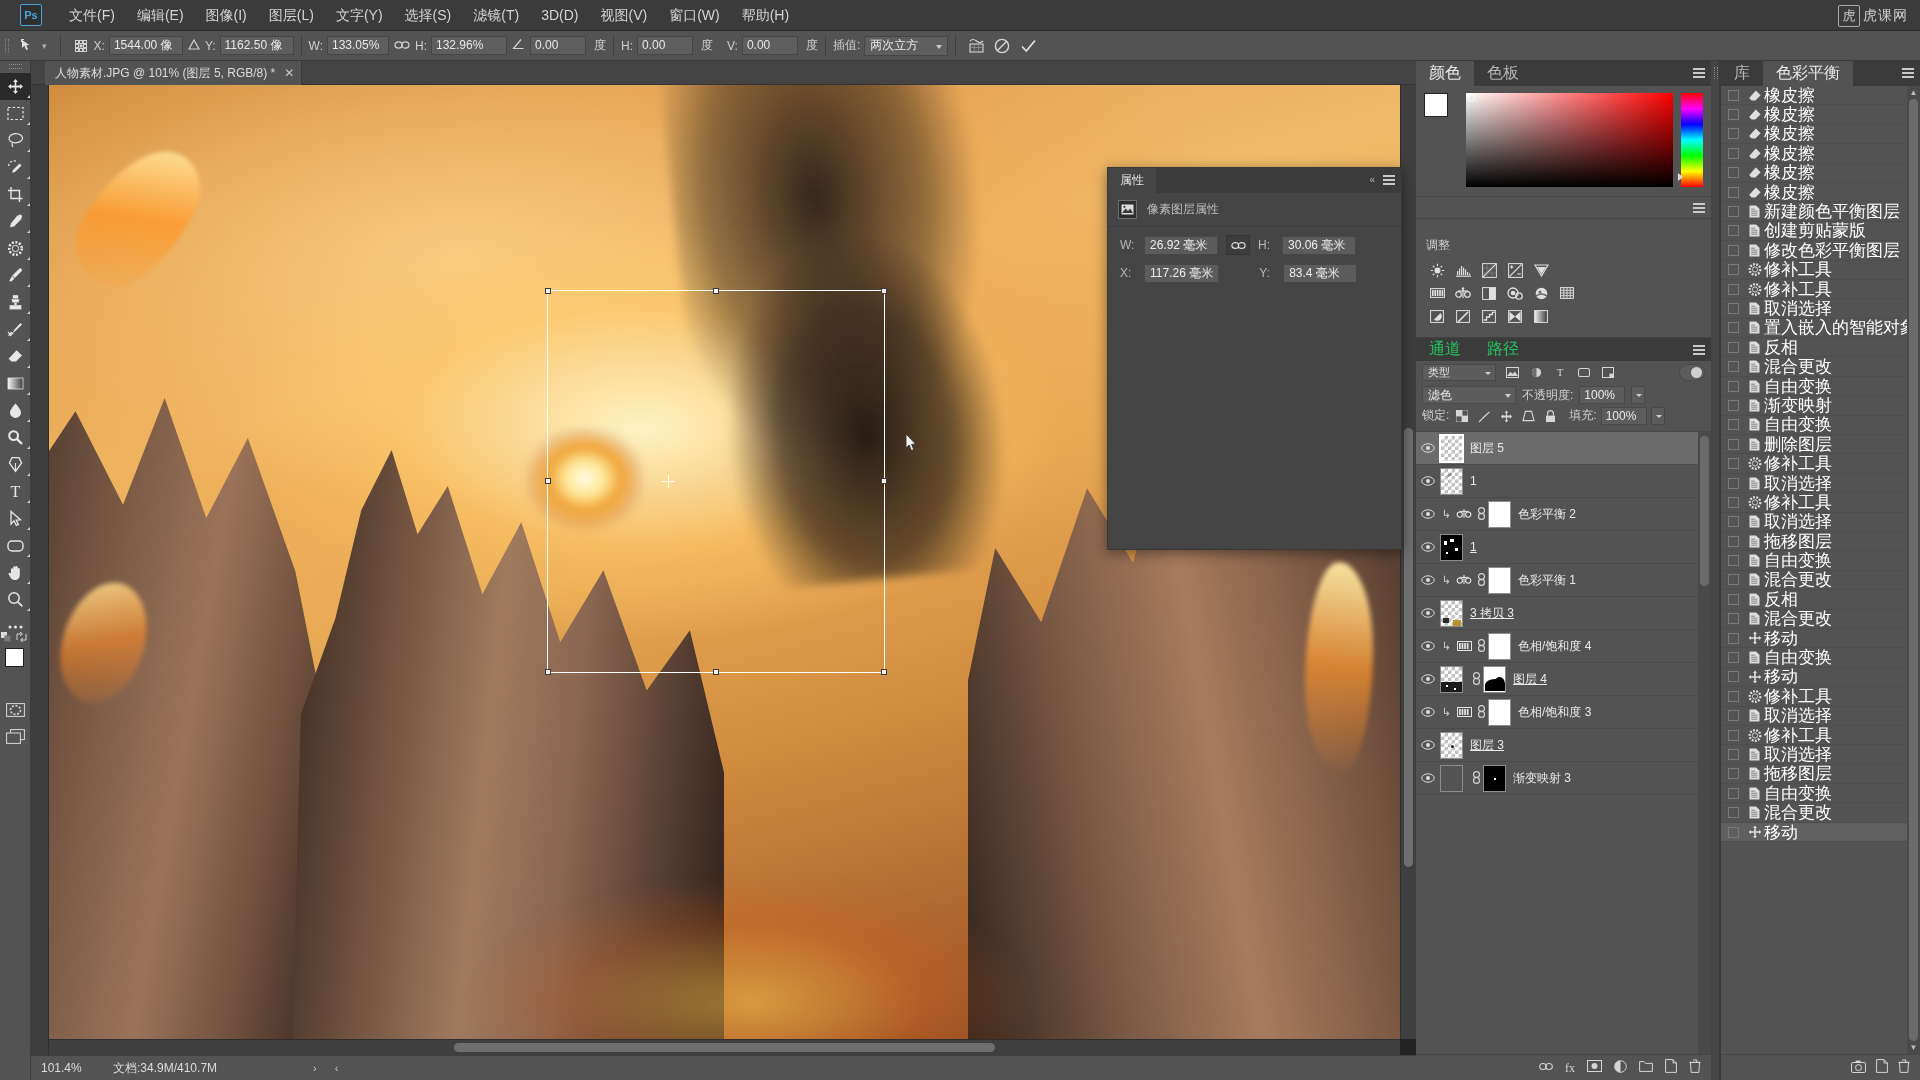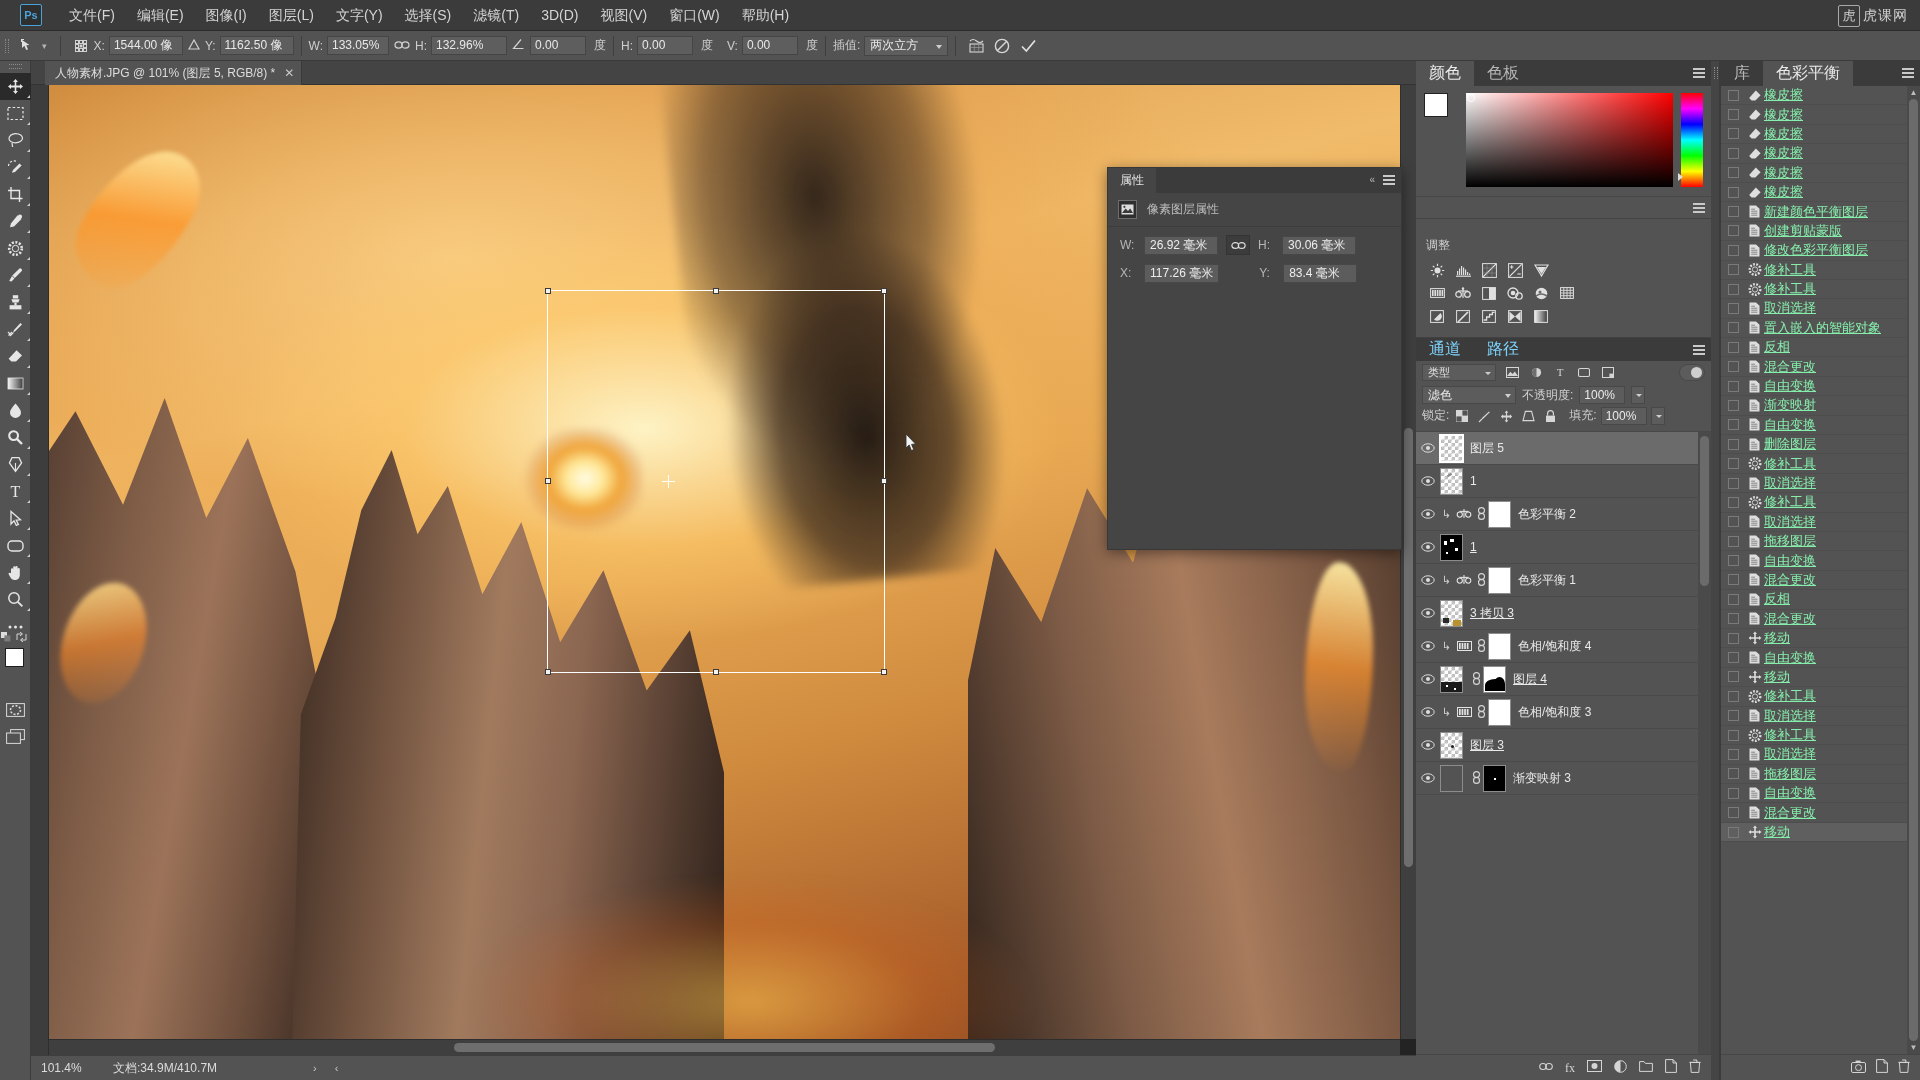--- a/index.html
+++ b/index.html
@@ -320,21 +320,21 @@
   .adj-title { font-size:12px; color:#cfcfcf; padding:0 0 6px 10px;margin-top:12px; }
   .adj-grid { padding-left:10px; }
   .adj-row { display:flex; gap:4px; margin-bottom:3px; }
   .adj-btn {
     width:22px; height:20px; display:flex; align-items:center; justify-content:center;
     color:#e0e0e0;
   }
 
   
   .subtabs { height:24px; background:#3b3b3b; display:flex; align-items:stretch; position:relative; flex:none; border-top:1px solid #414141; }
-  .subtabs .ptab { color:#7dd3fc;text-align:right; }
+  .subtabs .ptab { color:#22c55e;text-align:right; }
   .chan-row {
     height:22px; background:#535353; display:flex; align-items:center; gap:0;
     padding:0 6px; flex:none;
   }
   .chan-sel {
     background:#5c5c5c; border:1px solid #484848; height:17px; width:74px;
     display:flex; align-items:center; padding:0 14px 0 5px; font-size:11px; color:#e2e2e2;
     position:relative; margin-right:4px;
   }
   .chan-sel:after{ content:''; position:absolute; right:4px; top:7px;
@@ -404,21 +404,21 @@
   .hist-list { flex:1; overflow:hidden; position:relative; background:#535353; }
   .hist-row {
     height:19.4px; display:flex; align-items:center; gap:0;
     border-bottom:1px solid #4d4d4d; padding-left:3px;
   }
   .hist-row.active { background:#5f5f5f; }
   .hist-chk {
     width:11px; height:11px; border:1px solid #7a7a7a; margin:0 6px 0 4px; flex:none;
   }
   .hist-ic { width:19px; display:flex; align-items:center; justify-content:center; color:#dedede; font-size:11px; flex:none; }
-  .hist-lab { font-size:13px; color:#86efac; white-space:nowrap;text-decoration:underline; }
+  .hist-lab { font-size:17px; color:#ffffff; white-space:nowrap; }
   .hist-scroll { position:absolute; right:0; top:0; bottom:0; width:13px; background:#4a4a4a; }
   .hist-sthumb{ position:absolute; left:2px; right:2px; top:13px; bottom:13px; background:#6b6b6b; border-radius:5px; }
 
   .dock-foot { height:26px; background:#535353; border-top:1px solid #464646; display:flex; align-items:center; justify-content:flex-end; gap:10px; padding:0 10px; flex:none;}
   .foot-ic { color:#d5d5d5; font-size:13px; }
   .ptabs .panel-menu-btn { top:7px; }
 </style>
 </head>
 <body>
 

